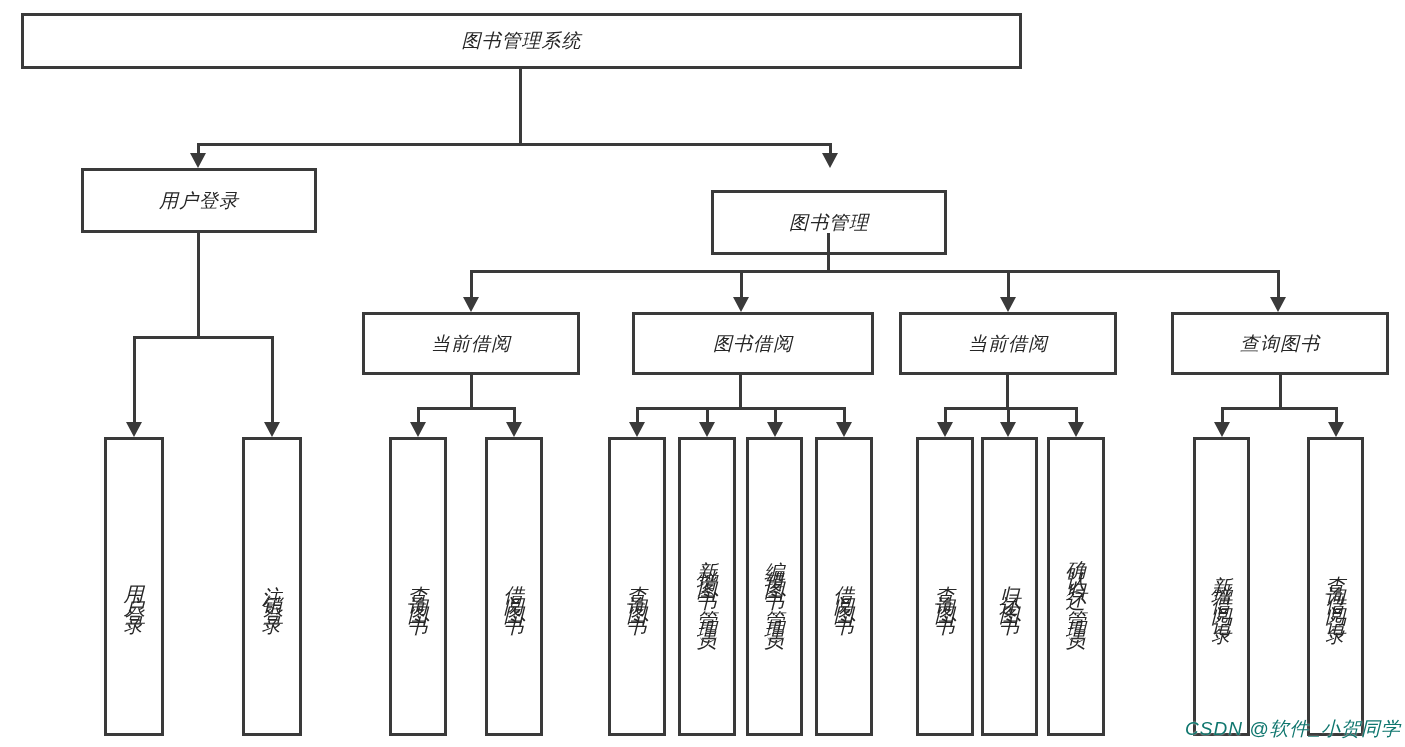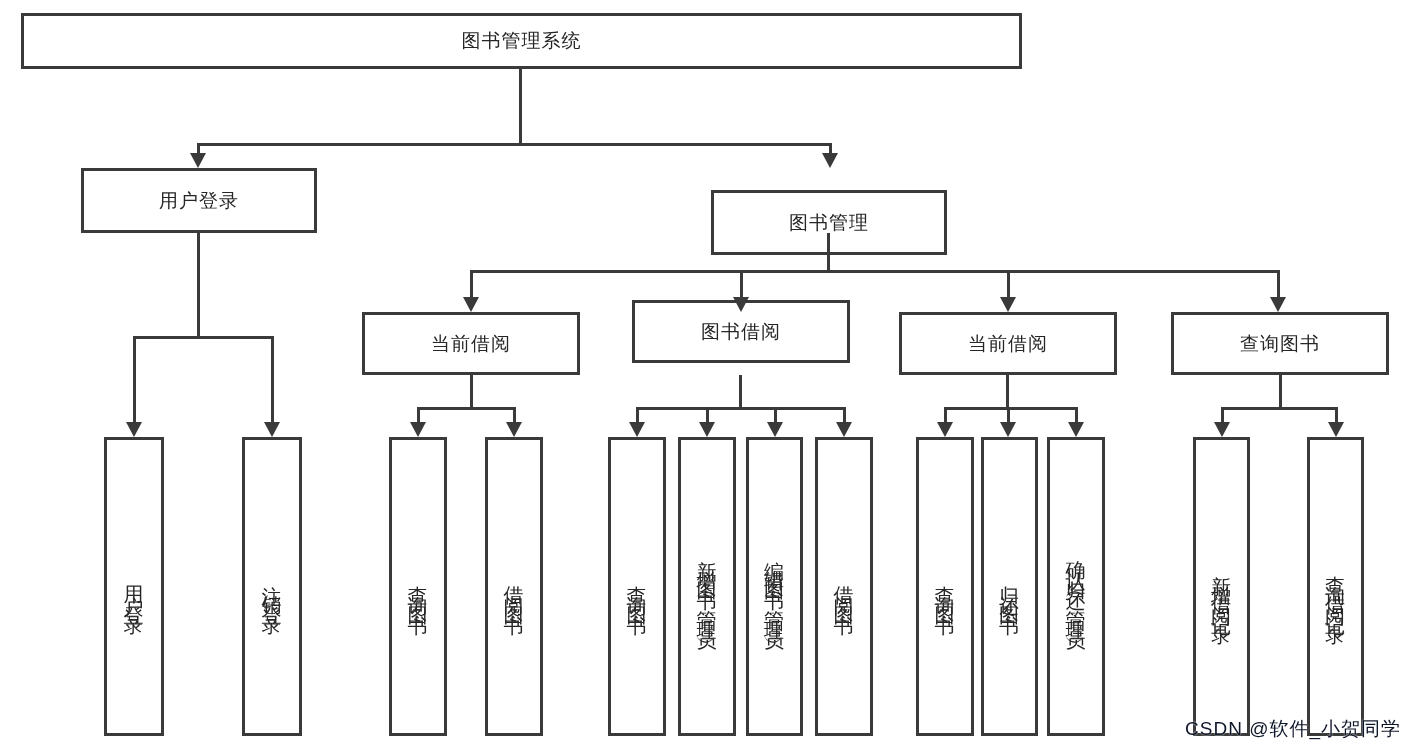--- a/index.html
+++ b/index.html
@@ -7,20 +7,21 @@
     --text:#262626;
   }
   html,body{margin:0;padding:0;background:#ffffff;}
   body{font-family:"Liberation Sans","DejaVu Sans",sans-serif;}
   #canvas{
     position:relative;
     width:1405px;
     height:747px;
     background:#ffffff;
     overflow:hidden;
+    font-style:italic;
   }
   .node{
     position:absolute;
     box-sizing:border-box;
     border:3px solid var(--line);
     background:#ffffff;
     display:flex;
     align-items:center;
     justify-content:center;
     color:var(--text);
@@ -43,38 +44,38 @@
     position:absolute;width:0;height:0;
     border-left:8px solid transparent;
     border-right:8px solid transparent;
     border-top:15px solid var(--line);
   }
   .watermark{
     position:absolute;
     top:716px;
     right:4px;
     font-size:19px;
-    color:#0f172a;
+    color:#0f766e;
     letter-spacing:1px;
     z-index:10;
     text-shadow:0 0 2px #ffffff;
   }
 </style>
 </head>
 <body>
 
 <div id="canvas">
 
   <div class="node h" style="left:21px;top:13px;width:1001px;height:56px;">图书管理系统</div>
 
   <div class="node h" style="left:81px;top:168px;width:236px;height:65px;">用户登录</div>
   <div class="node h" style="left:711px;top:168px;width:236px;height:65px;margin-top:22px;">图书管理</div>
 
   <div class="node h" style="left:362px;top:312px;width:218px;height:63px;">当前借阅</div>
-  <div class="node h" style="left:632px;top:300px;width:218px;height:63px;">图书借阅</div>
+  <div class="node h" style="left:632px;top:312px;width:242px;height:63px;">图书借阅</div>
   <div class="node h" style="left:899px;top:312px;width:218px;height:63px;">当前借阅</div>
   <div class="node h" style="left:1171px;top:312px;width:218px;height:63px;">查询图书</div>
 
   <div class="node v" style="left:104px;top:437px;width:60px;height:299px;">用户登录</div>
   <div class="node v" style="left:242px;top:437px;width:60px;height:299px;">注销登录</div>
 
   <div class="node v" style="left:389px;top:437px;width:58px;height:299px;">查询图书</div>
   <div class="node v" style="left:485px;top:437px;width:58px;height:299px;">借阅图书</div>
 
   <div class="node v" style="left:608px;top:437px;width:58px;height:299px;">查询图书</div>

